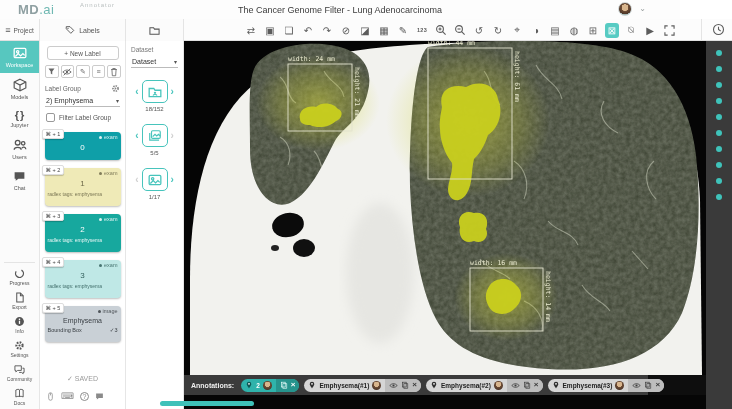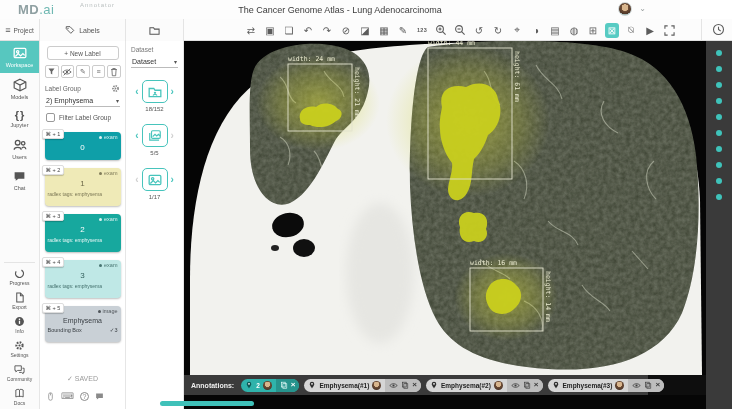--- a/index.html
+++ b/index.html
@@ -259,21 +259,21 @@
         </g>
       </symbol>
   </defs>
 </svg>
 
 <div class="app">
 
   <div class="header">
     <div class="logo"><span class="md">MD</span><span class="ai">.ai</span></div>
     <div class="logo-sub">Annotator</div>
-    <div class="title">The Cancer Genome Atlas - Lung Adenocarcinoma</div>
+    <div class="title">The Cancer Genome Filter - Lung Adenocarcinoma</div>
     <div class="avatar"></div>
     <div class="avatar-caret">⌄</div>
   </div>
 
   <div class="toolbar-row">
     <div class="project-btn">
       <span class="burger">≡</span>
       <span>Project</span>
     </div>
     <div class="panel-tab tab-labels">

